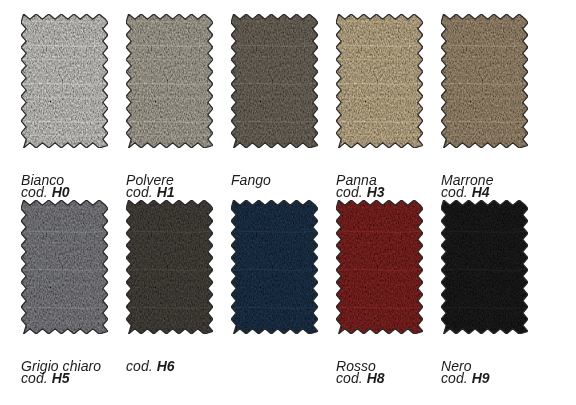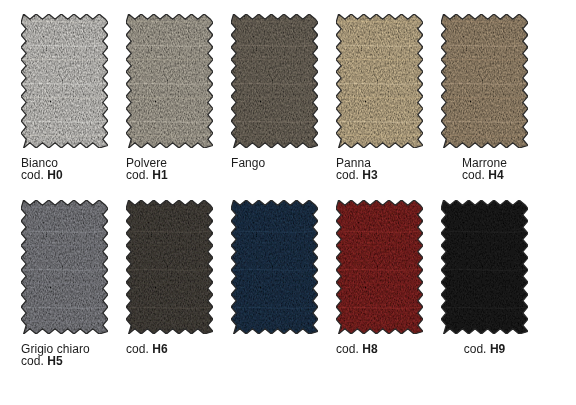--- a/index.html
+++ b/index.html
@@ -31,42 +31,43 @@
     padding-left: 21px;
     box-sizing: border-box;
   }
 
   .swatch-cell {
     width: 87px;
     margin-right: 18px;
     display: flex;
     flex-direction: column;
   }
-  .swatch-cell:last-child { margin-right: 0; align-items: center; }
+  .swatch-cell:last-child { margin-right: 0; }
 
   
   .chip-wrap {
     position: relative;
     width: 87px;
     height: 134px;
   }
 
   .chip-svg {
     display: block;
     width: 87px;
     height: 134px;
   }
 
   
   .caption {
-    margin-top: 9px;
-    font-size: 12px;
+    margin-top: 26px;
+    font-size: 14px;
     line-height: 12.4px;
     letter-spacing: 0.05px;
     color: #1c1c1c;
+    font-style: italic;
   }
   .caption .name { display: block; white-space: nowrap; }
   .caption .codeline { display: block; white-space: nowrap; }
   .caption .codeline .code { font-weight: bold; }
 </style>
 </head>
 <body>
 
 <div class="palette">
 
@@ -353,20 +354,21 @@
               <path d="M2,46.0 C26.1,43.6 56.6,48.6 85,45.2" fill="none" stroke="#872523" stroke-width="1.3" opacity="0.30"></path>
               <path d="M2,70.0 C26.1,67.6 56.6,72.6 85,69.2" fill="none" stroke="#af3b38" stroke-width="1.3" opacity="0.30"></path>
               <path d="M2,84.0 C26.1,81.6 56.6,86.6 85,83.2" fill="none" stroke="#872523" stroke-width="1.3" opacity="0.30"></path>
               <path d="M2,108.0 C26.1,105.6 56.6,110.6 85,107.2" fill="none" stroke="#af3b38" stroke-width="1.3" opacity="0.30"></path>
               <path d="M2,122.0 C26.1,119.6 56.6,124.6 85,121.2" fill="none" stroke="#872523" stroke-width="1.3" opacity="0.30"></path>
             </g>
             <path d="M2.60,0.00L8.89,5.20L15.18,0.00L21.48,5.20L27.77,0.00L34.06,5.20L40.35,0.00L46.65,5.20L52.94,0.00L59.23,5.20L65.52,0.00L71.82,5.20L78.11,0.00L84.40,5.20L87.00,8.73L81.80,14.87L87.00,21.00L81.80,27.13L87.00,33.27L81.80,39.40L87.00,45.53L81.80,51.67L87.00,57.80L81.80,63.93L87.00,70.07L81.80,76.20L87.00,82.33L81.80,88.47L87.00,94.60L81.80,100.73L87.00,106.87L81.80,113.00L87.00,119.13L81.80,125.27L87.00,131.40L78.11,134.00L71.82,128.80L65.52,134.00L59.23,128.80L52.94,134.00L46.65,128.80L40.35,134.00L34.06,128.80L27.77,134.00L21.48,128.80L15.18,134.00L8.89,128.80L2.60,134.00L5.20,125.27L0.00,119.13L5.20,113.00L0.00,106.87L5.20,100.73L0.00,94.60L5.20,88.47L0.00,82.33L5.20,76.20L0.00,70.07L5.20,63.93L0.00,57.80L5.20,51.67L0.00,45.53L5.20,39.40L0.00,33.27L5.20,27.13L0.00,21.00L5.20,14.87L0.00,8.73Z" fill="none" stroke="#2b2b2b" stroke-width="1.25" stroke-linejoin="miter"></path>
           </svg>
         </div>
         <div class="caption">
+          <span class="name">Rosso</span>
           <span class="codeline"><span class="prefix">cod.</span> <b class="code">H8</b></span>
         </div>
       </div>
       <div class="swatch-cell">
         <div class="chip-wrap">
           <svg class="chip-svg" viewBox="0 0 87 134">
             <defs>
               <filter id="tex9" x="-10%" y="-10%" width="120%" height="120%">
                 <feTurbulence type="fractalNoise" baseFrequency="0.75 0.45" numOctaves="4" seed="7" result="n"></feTurbulence>
                 <feColorMatrix in="n" type="matrix" result="nm" values="0 0 0 0 0  0 0 0 0 0  0 0 0 0 0  0.85 0.35 0 0 0"></feColorMatrix>
@@ -385,18 +387,19 @@
               <path d="M2,46.0 C26.1,43.6 56.6,48.6 85,45.2" fill="none" stroke="#171717" stroke-width="1.3" opacity="0.30"></path>
               <path d="M2,70.0 C26.1,67.6 56.6,72.6 85,69.2" fill="none" stroke="#343434" stroke-width="1.3" opacity="0.30"></path>
               <path d="M2,84.0 C26.1,81.6 56.6,86.6 85,83.2" fill="none" stroke="#171717" stroke-width="1.3" opacity="0.30"></path>
               <path d="M2,108.0 C26.1,105.6 56.6,110.6 85,107.2" fill="none" stroke="#343434" stroke-width="1.3" opacity="0.30"></path>
               <path d="M2,122.0 C26.1,119.6 56.6,124.6 85,121.2" fill="none" stroke="#171717" stroke-width="1.3" opacity="0.30"></path>
             </g>
             <path d="M2.60,0.00L8.89,5.20L15.18,0.00L21.48,5.20L27.77,0.00L34.06,5.20L40.35,0.00L46.65,5.20L52.94,0.00L59.23,5.20L65.52,0.00L71.82,5.20L78.11,0.00L84.40,5.20L87.00,8.73L81.80,14.87L87.00,21.00L81.80,27.13L87.00,33.27L81.80,39.40L87.00,45.53L81.80,51.67L87.00,57.80L81.80,63.93L87.00,70.07L81.80,76.20L87.00,82.33L81.80,88.47L87.00,94.60L81.80,100.73L87.00,106.87L81.80,113.00L87.00,119.13L81.80,125.27L87.00,131.40L78.11,134.00L71.82,128.80L65.52,134.00L59.23,128.80L52.94,134.00L46.65,128.80L40.35,134.00L34.06,128.80L27.77,134.00L21.48,128.80L15.18,134.00L8.89,128.80L2.60,134.00L5.20,125.27L0.00,119.13L5.20,113.00L0.00,106.87L5.20,100.73L0.00,94.60L5.20,88.47L0.00,82.33L5.20,76.20L0.00,70.07L5.20,63.93L0.00,57.80L5.20,51.67L0.00,45.53L5.20,39.40L0.00,33.27L5.20,27.13L0.00,21.00L5.20,14.87L0.00,8.73Z" fill="none" stroke="#2b2b2b" stroke-width="1.25" stroke-linejoin="miter"></path>
           </svg>
         </div>
         <div class="caption">
+          <span class="name">Nero</span>
           <span class="codeline"><span class="prefix">cod.</span> <b class="code">H9</b></span>
         </div>
       </div>
     </div>
 
 </div>
 
 </body></html>

